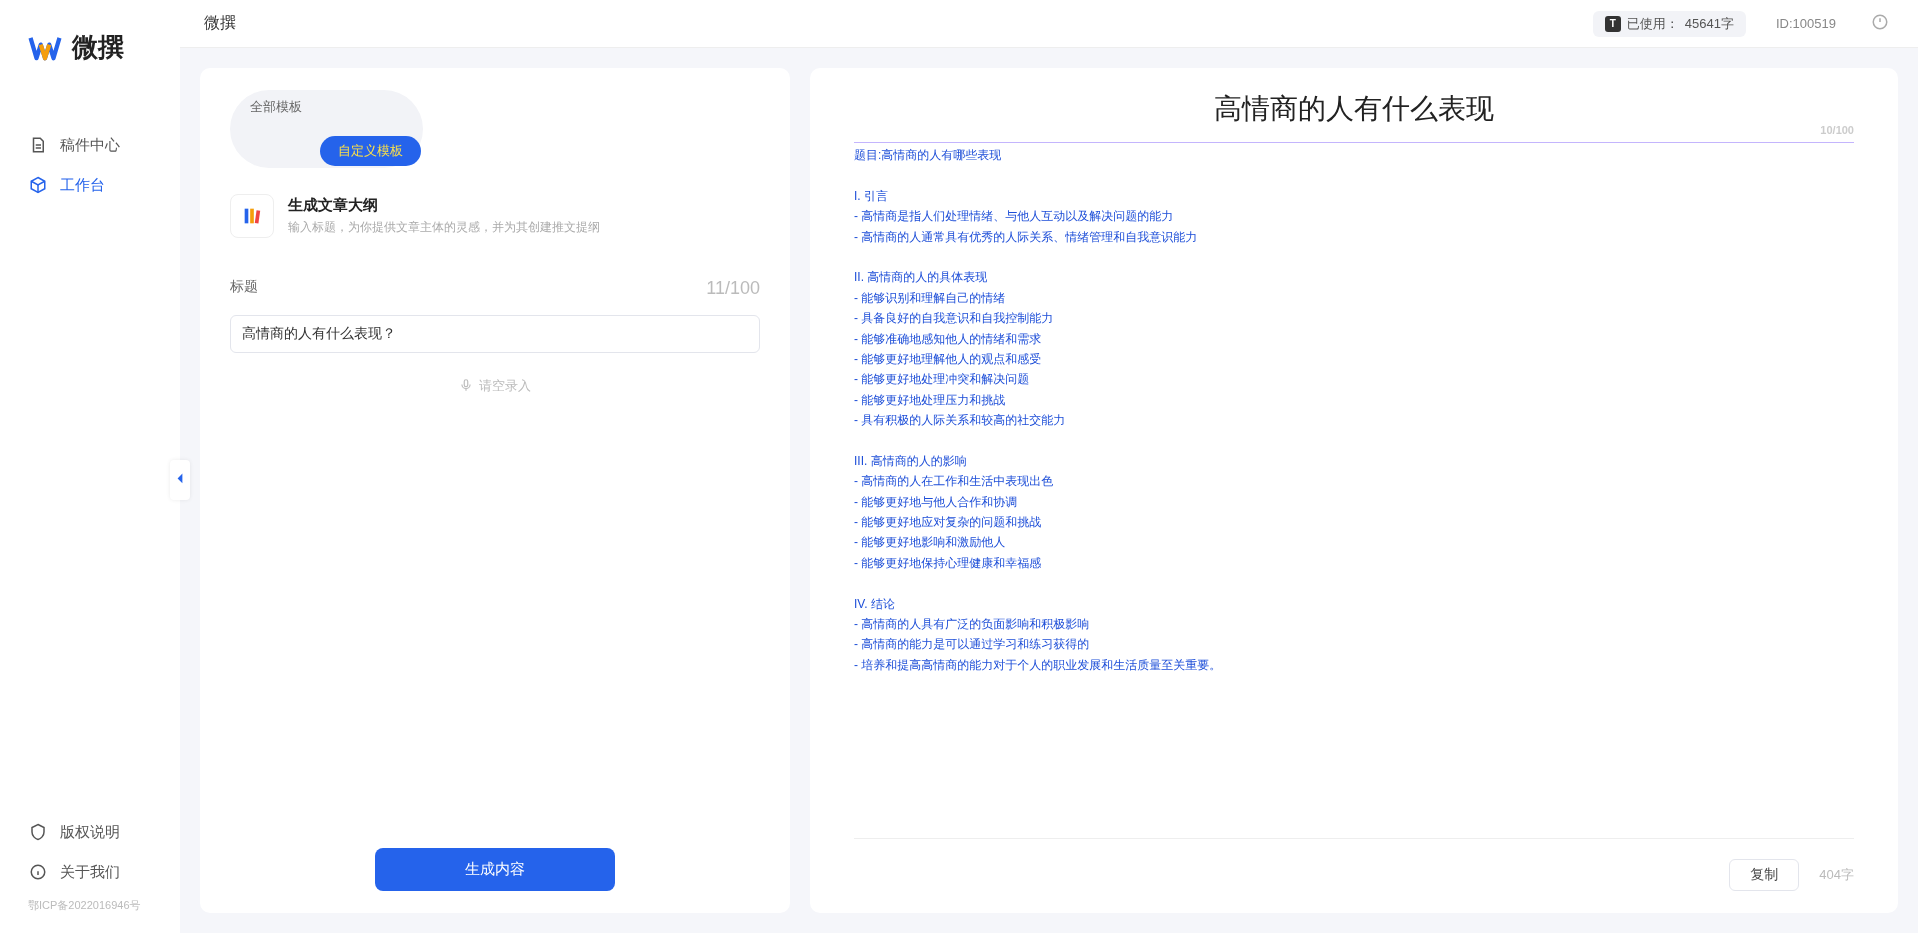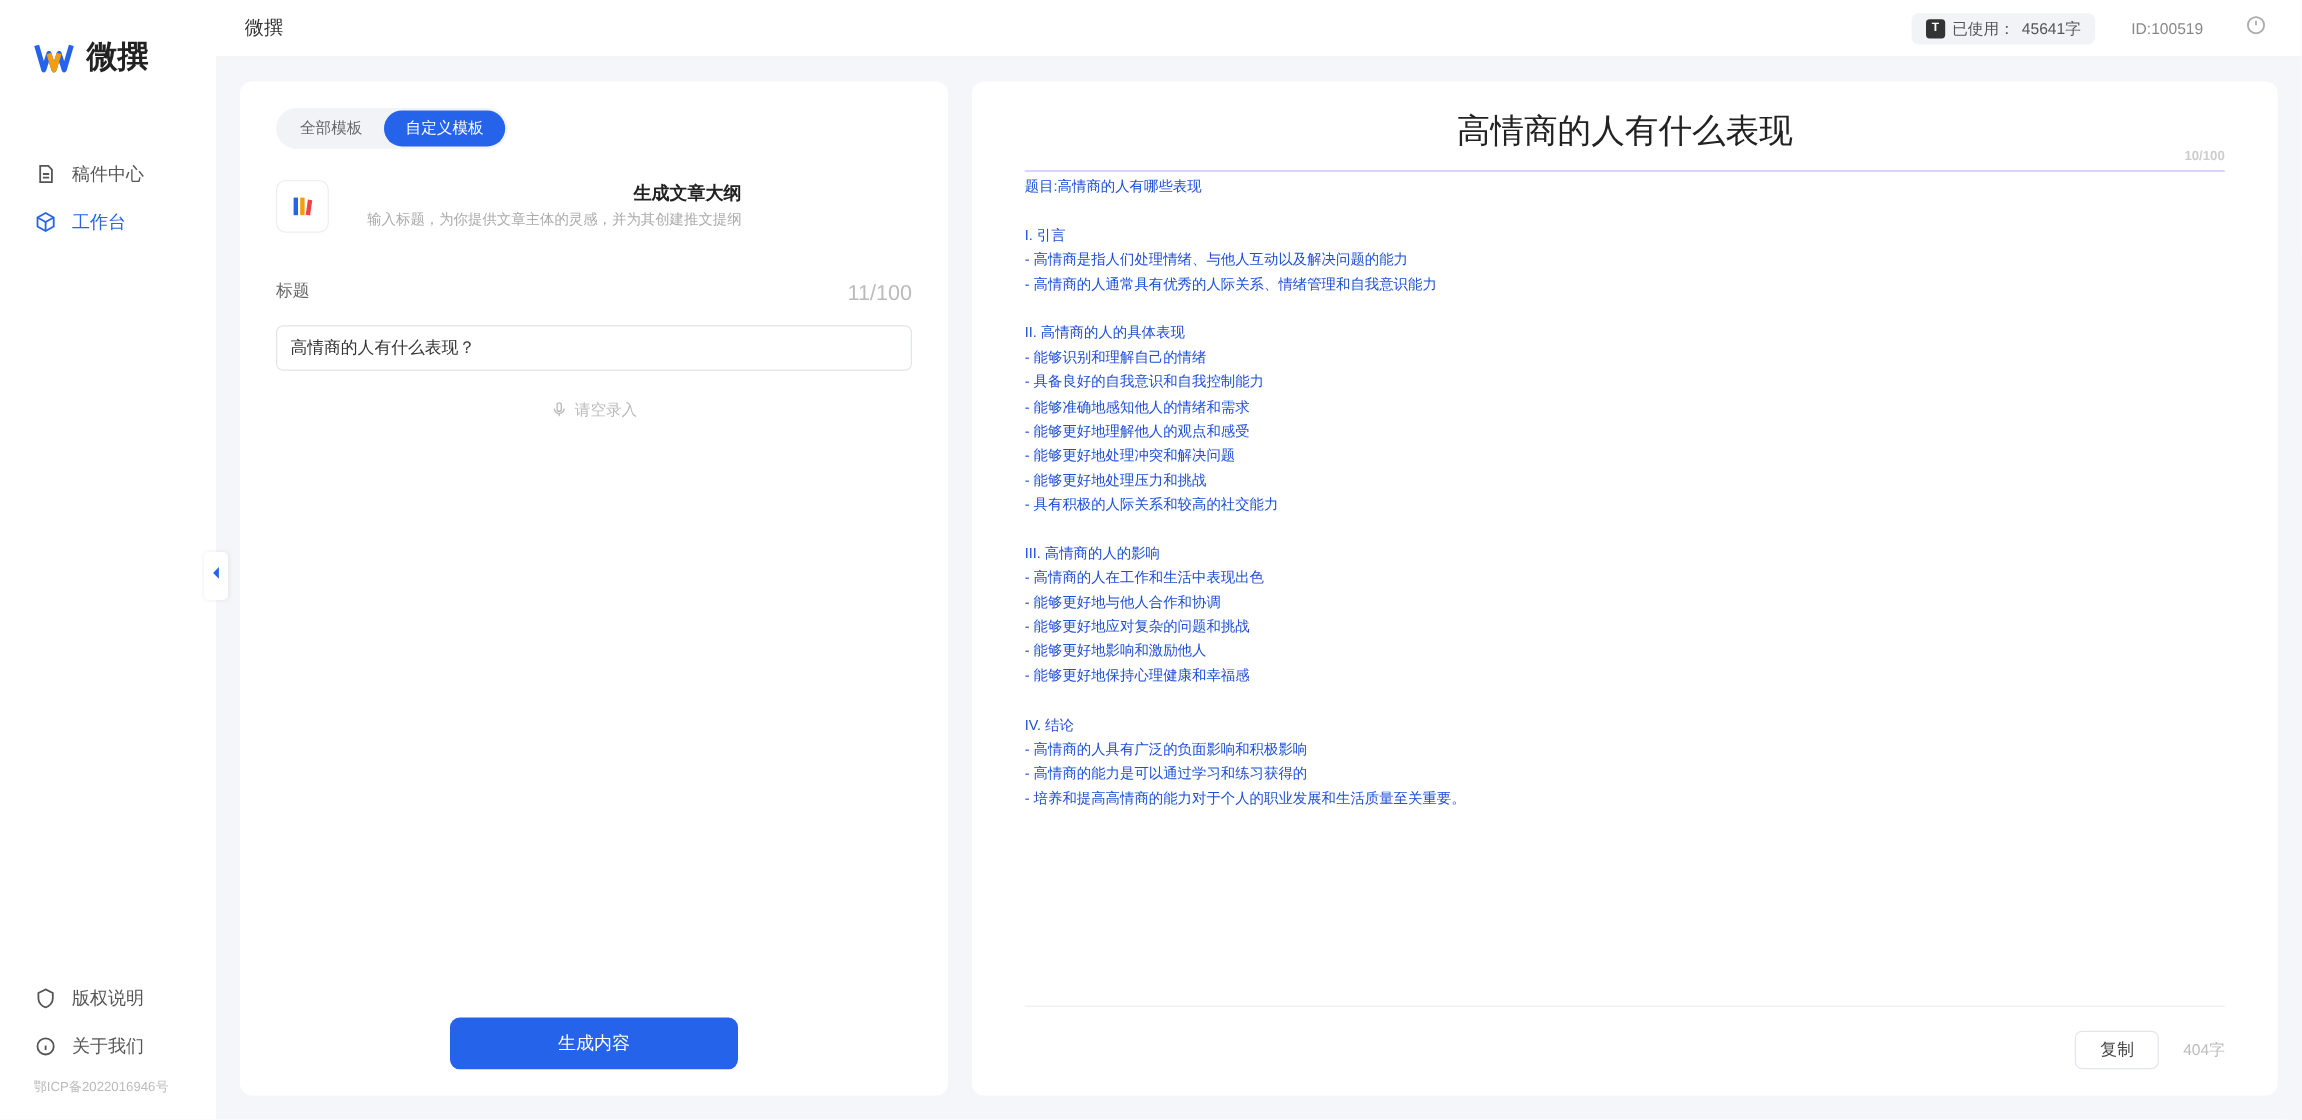--- a/index.html
+++ b/index.html
@@ -137,26 +137,25 @@
   width: fit-content;
   padding: 2px;
 }
 .tab-pill {
   padding: 6px 18px;
   font-size: 13px;
   border-radius:999px;
   cursor:pointer;
   color:#666;
 }
-.tab-pill.active { background:#2563eb; color:#ffffff; }
+.tab-pill.active { background:#2563eb; color:#fde047;margin-top:44px; }
 
 .template-row {
-  display:flex; gap:32px; margin-top:26px;
+  display:flex; gap:14px; margin-top:26px;
   align-items:center;
-  text-align:right;
 }
 .template-icon {
   width: 44px; height: 44px;
   border-radius: 8px;
   background:#fff;
   border:1px solid #eee;
   display:flex; align-items:center; justify-content:center;
 }
 .template-icon svg { width: 22px; height: 22px; }
 .template-meta .tname { font-size: 15px; font-weight:600; color:#222; }

